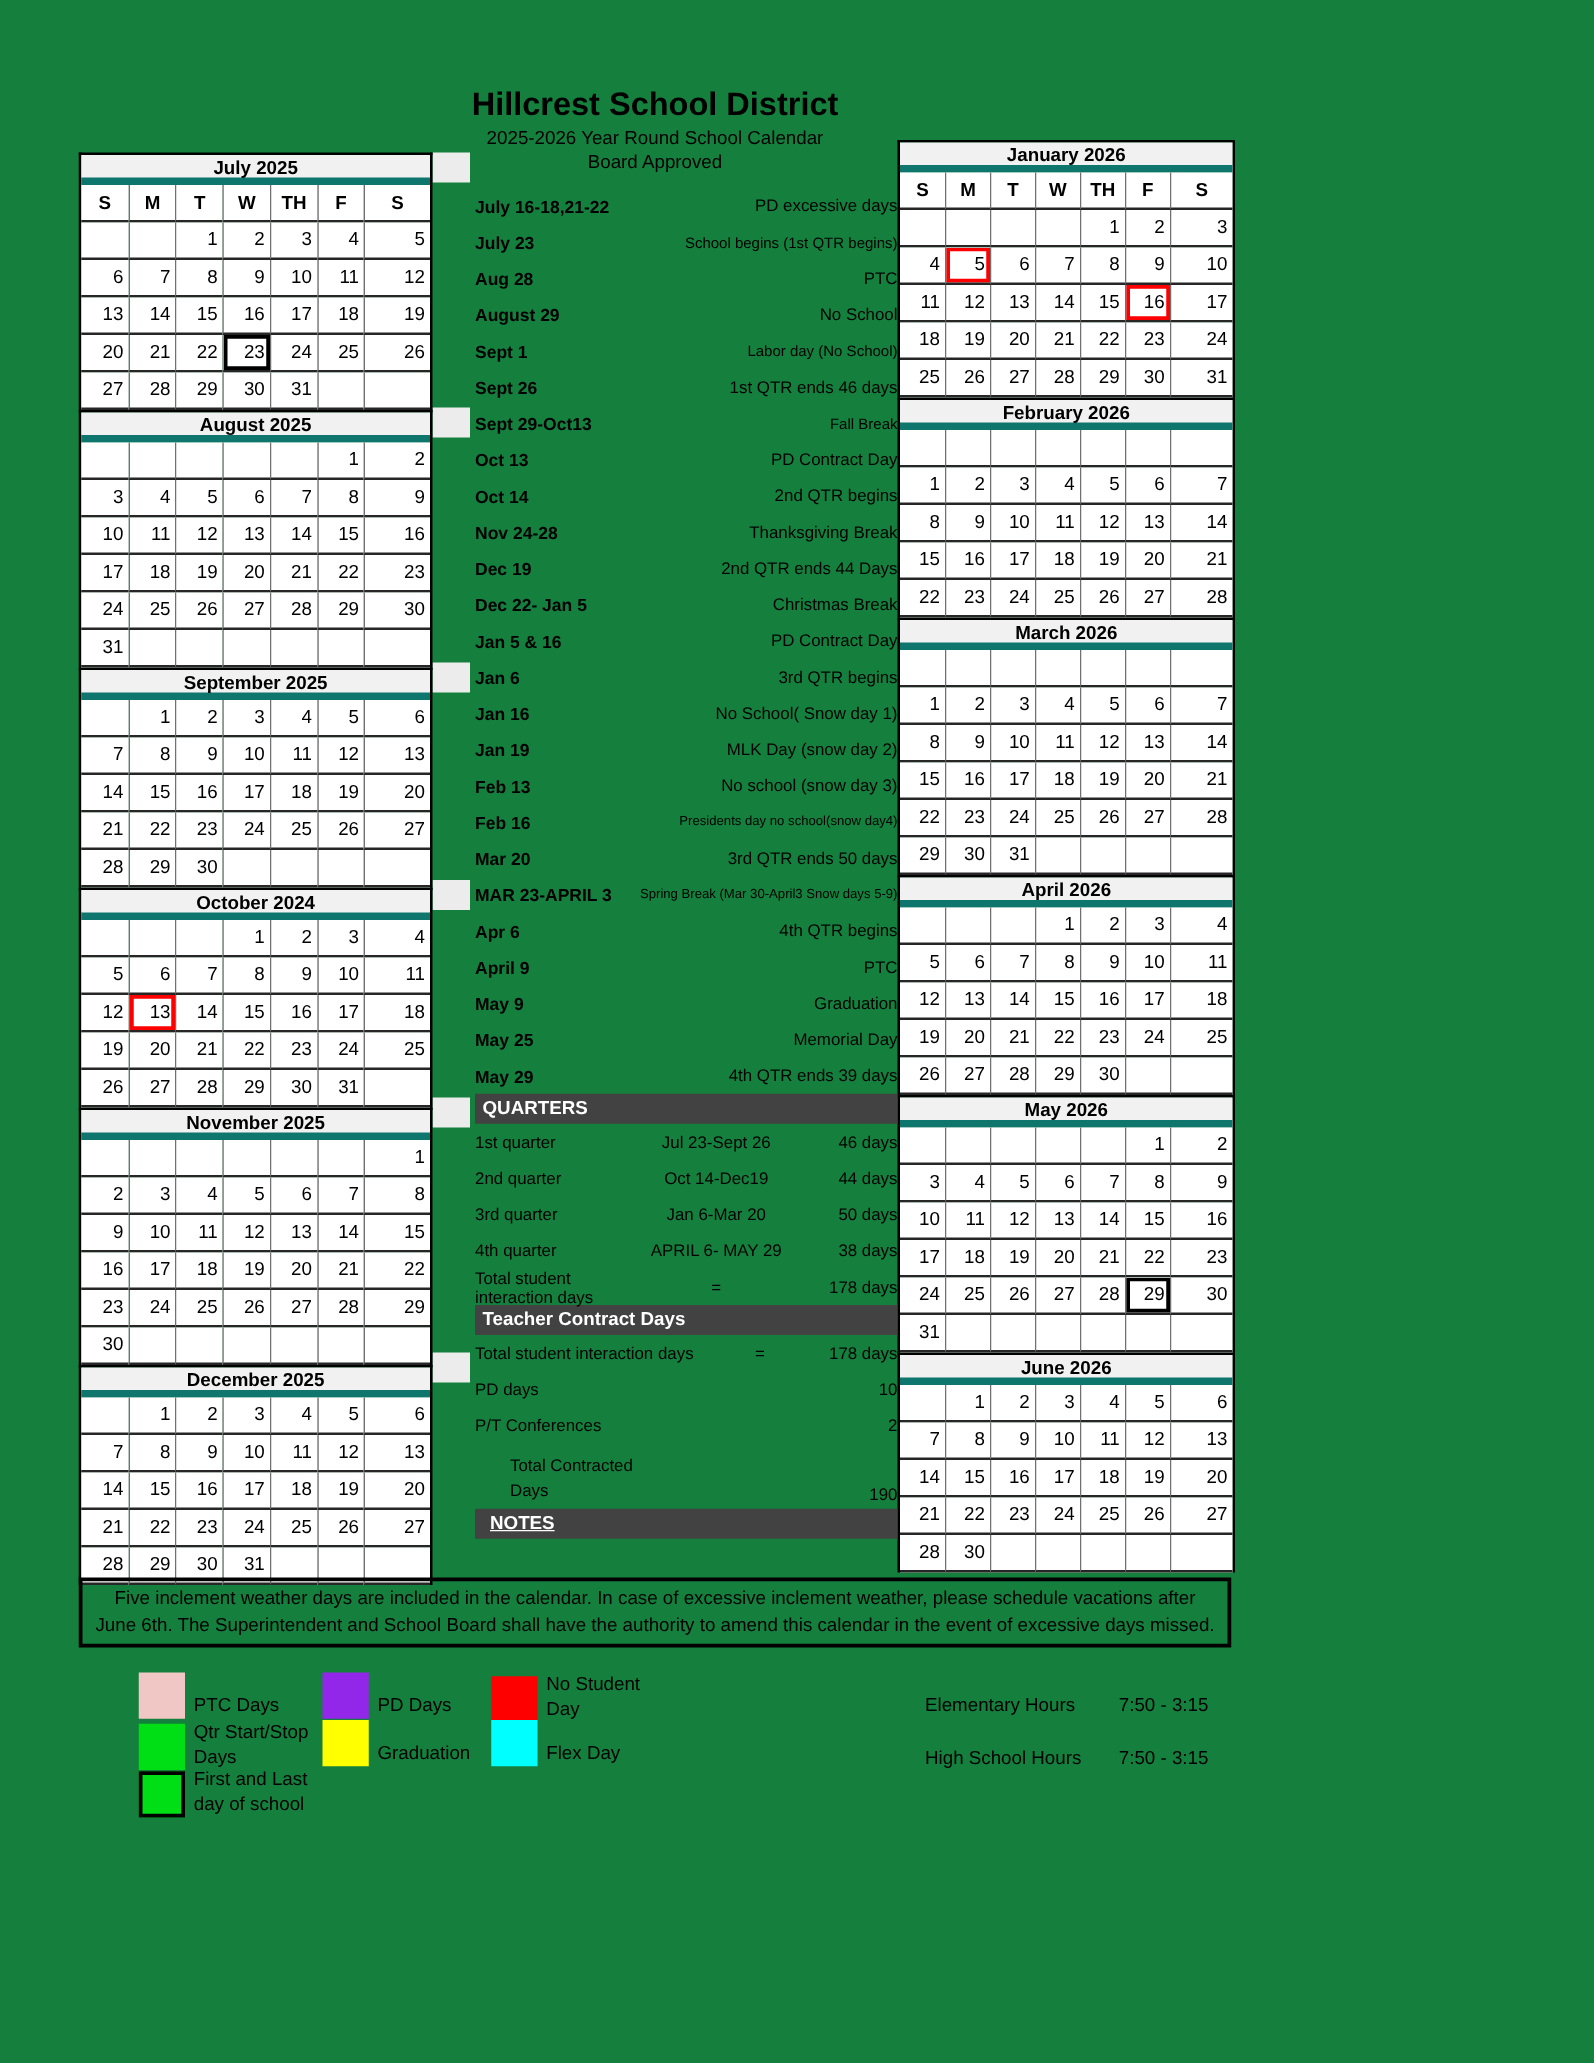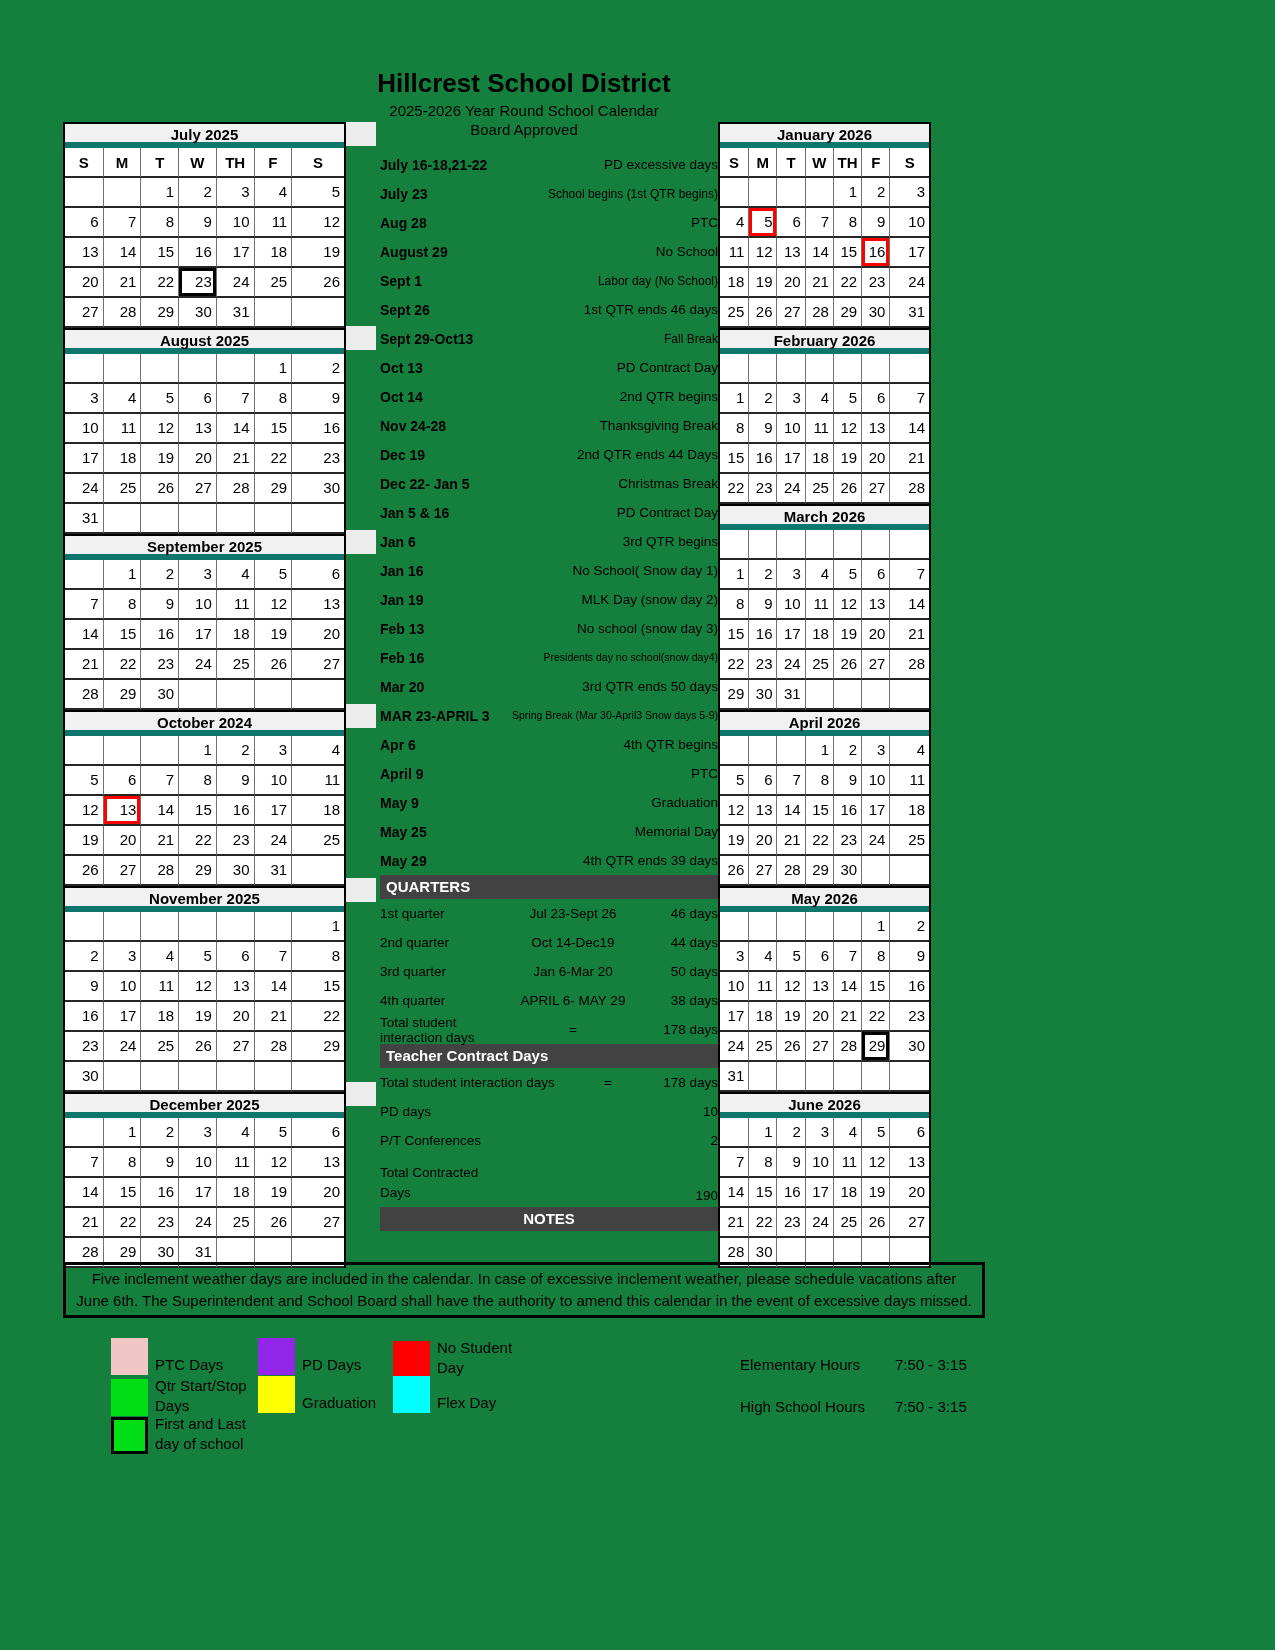--- a/index.html
+++ b/index.html
@@ -8,21 +8,21 @@
   #page { position:relative; width:1275px; height:1650px; background:#15803d; overflow:hidden; }
 
   
   #hdr { position:absolute; left:63px; top:68px; width:922px; text-align:center; }
   #hdr .t1 { font-size:26px; font-weight:bold; }
   #hdr .t2 { font-size:15px; margin-top:3px; }
   #hdr .t3 { font-size:15px; margin-top:2px; }
 
   
   #left-months  { position:absolute; left:63px;  top:122px; width:283px; }
-  #right-months { position:absolute; left:718px; top:122px; width:213px; }
+  #right-months { position:absolute; left:718px; top:112px; width:270px; }
   .month { border:2px solid #000; border-bottom:none; }
   .m-head { height:24px; line-height:22px; text-align:center; font-weight:bold; font-size:15px;
             background:#F1F1F1; border-bottom:6px solid #0f766e; }
   .grid { display:grid; grid-template-columns:repeat(6,1fr) 1.4fr; }
   .grid > div { border-left:1px solid #707070; border-bottom:2px solid #262626; background:#fff; }
   .grid > div:first-child { border-left:none; }
   .dow { height:30px; line-height:30px; text-align:center; font-weight:bold; font-size:15px; }
   .day { height:30px; line-height:28px; text-align:right; padding-right:4px; font-size:15px; }
   .c-red  { background:#FF0000; }
   .c-pd   { background:#9327E9; }
@@ -39,30 +39,30 @@
 
   
   #mid { position:absolute; left:380px; top:150px; width:338px; }
   .ev-row { height:29px; display:flex; justify-content:space-between; align-items:center; }
   .ev-date { font-weight:bold; font-size:14px; white-space:nowrap; }
   .ev-desc { font-size:13.5px; text-align:right; }
   .ev-desc.sm { font-size:12px; }
   .ev-desc.xs { font-size:10.5px; line-height:1.1; max-width:215px; }
   .bar { height:24px; background:#424242; color:#fff; font-weight:bold; font-size:15px;
          line-height:24px; padding-left:6px; }
-  .bar.center { text-align:center; padding-left:0; }
+  .bar.center { padding-left:12px;text-decoration:underline; }
   .q-row { height:29px; display:flex; align-items:center; font-size:13.5px; }
   .q-row .ql { flex:1; text-align:left; }
   .q-row .qm { flex:0 0 130px; text-align:center; }
   .q-row .qv { flex:0 0 80px; text-align:right; }
   .t-row { min-height:29px; display:flex; align-items:center; font-size:13.5px; }
   .t-row .ql { flex:1; }
   .t-row .qm { flex:0 0 60px; text-align:center; }
   .t-row .qv { flex:0 0 80px; text-align:right; }
-  .t-row.tall { height:52px; align-items:flex-end; padding-bottom:4px; }
+  .t-row.tall { height:52px; align-items:flex-end; padding-bottom:4px;margin-left:28px; }
   .t-row.tall .ql { white-space:pre-line; line-height:1.5; }
 
   
   #notes { position:absolute; left:63px; top:1262px; width:922px; border:3px solid #000;
            text-align:center; font-size:15px; line-height:1.45; padding:3px 8px; }
 
   
   #legend { position:absolute; left:63px; top:1338px; width:922px; height:120px; }
   .lg-group { position:absolute; display:flex; align-items:flex-end;margin-left:48px; }
   .lg-sw { width:37px; height:37px; flex:0 0 37px; }

